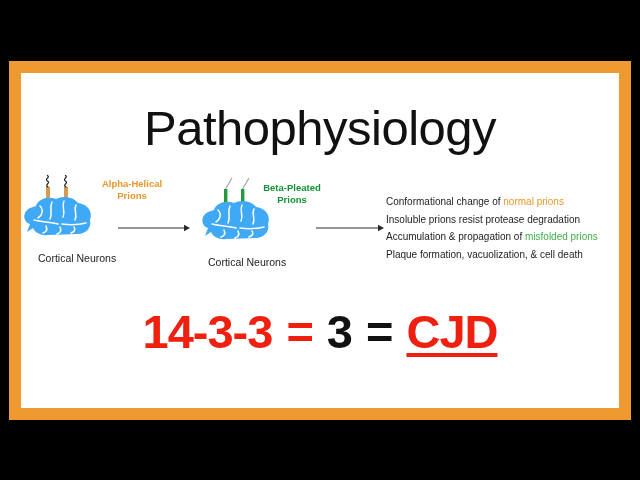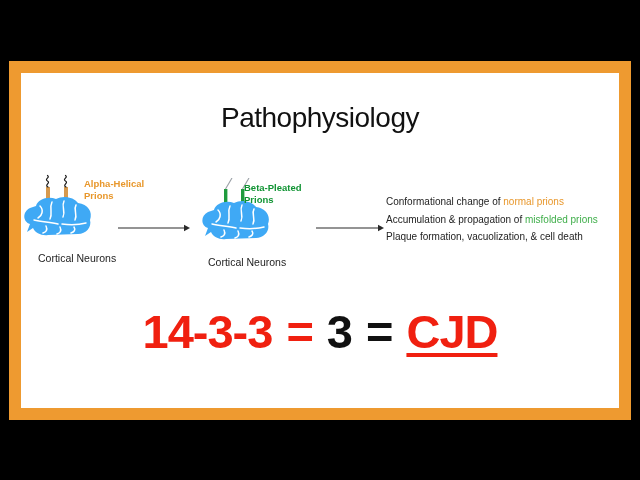--- a/index.html
+++ b/index.html
@@ -51,21 +51,21 @@
     box-sizing: border-box;
   }
 
   
   #page-title {
     position: absolute;
     left: 0;
     top: 104px;
     width: 640px;
     text-align: center;
-    font-size: 28px;
+    font-size: 49px;
     font-weight: 400;
     color: #111111;
     letter-spacing: -0.5px;
     line-height: 1;
   }
 
   
   .brain-group {
     position: absolute;
     width: 130px;
@@ -88,20 +88,21 @@
   .prion-svg {
     position: absolute;
     left: 20px;
     top: 0px;
   }
 
   .prion-label {
     position: absolute;
     top: 4px;
     width: 96px;
+    text-align: center;
     font-size: 9.5px;
     font-weight: bold;
     line-height: 12px;
   }
   #prion-label-1 { left: 66px; color: #e8972b; }
   #prion-label-2 { left: 58px; color: #119434; }
 
   .neuron-caption {
     position: absolute;
     top: 78px;
@@ -239,20 +240,23 @@
   <svg class="flow-arrow" id="flow-arrow-2" viewBox="0 0 68 10" preserveAspectRatio="none">
     <line x1="0" y1="5" x2="62" y2="5" stroke="#2a2a2a" stroke-width="1.1"></line>
     <polygon points="62,1.8 68,5 62,8.2" fill="#2a2a2a"></polygon>
   </svg>
 
   <div id="pathway-list">
     <div class="pathway-line">
       <span>Conformational change of </span><span class="hl-orange">normal prions</span>
     </div>
     <div class="pathway-line">
+      <span>Insoluble prions resist protease degradation</span>
+    </div>
+    <div class="pathway-line">
       <span>Accumulation &amp; propagation of </span><span class="hl-green">misfolded prions</span>
     </div>
     <div class="pathway-line">
       <span>Plaque formation, vacuolization, &amp; cell death</span>
     </div>
   </div>
 
   <div id="equation">
     <span class="eq-red">14-3-3</span><span class="eq-red" style="margin: 0px 14px;">=</span><span class="eq-black">3</span><span class="eq-black" style="margin: 0px 14px;">=</span><span class="eq-underline">CJD</span>
   </div>

